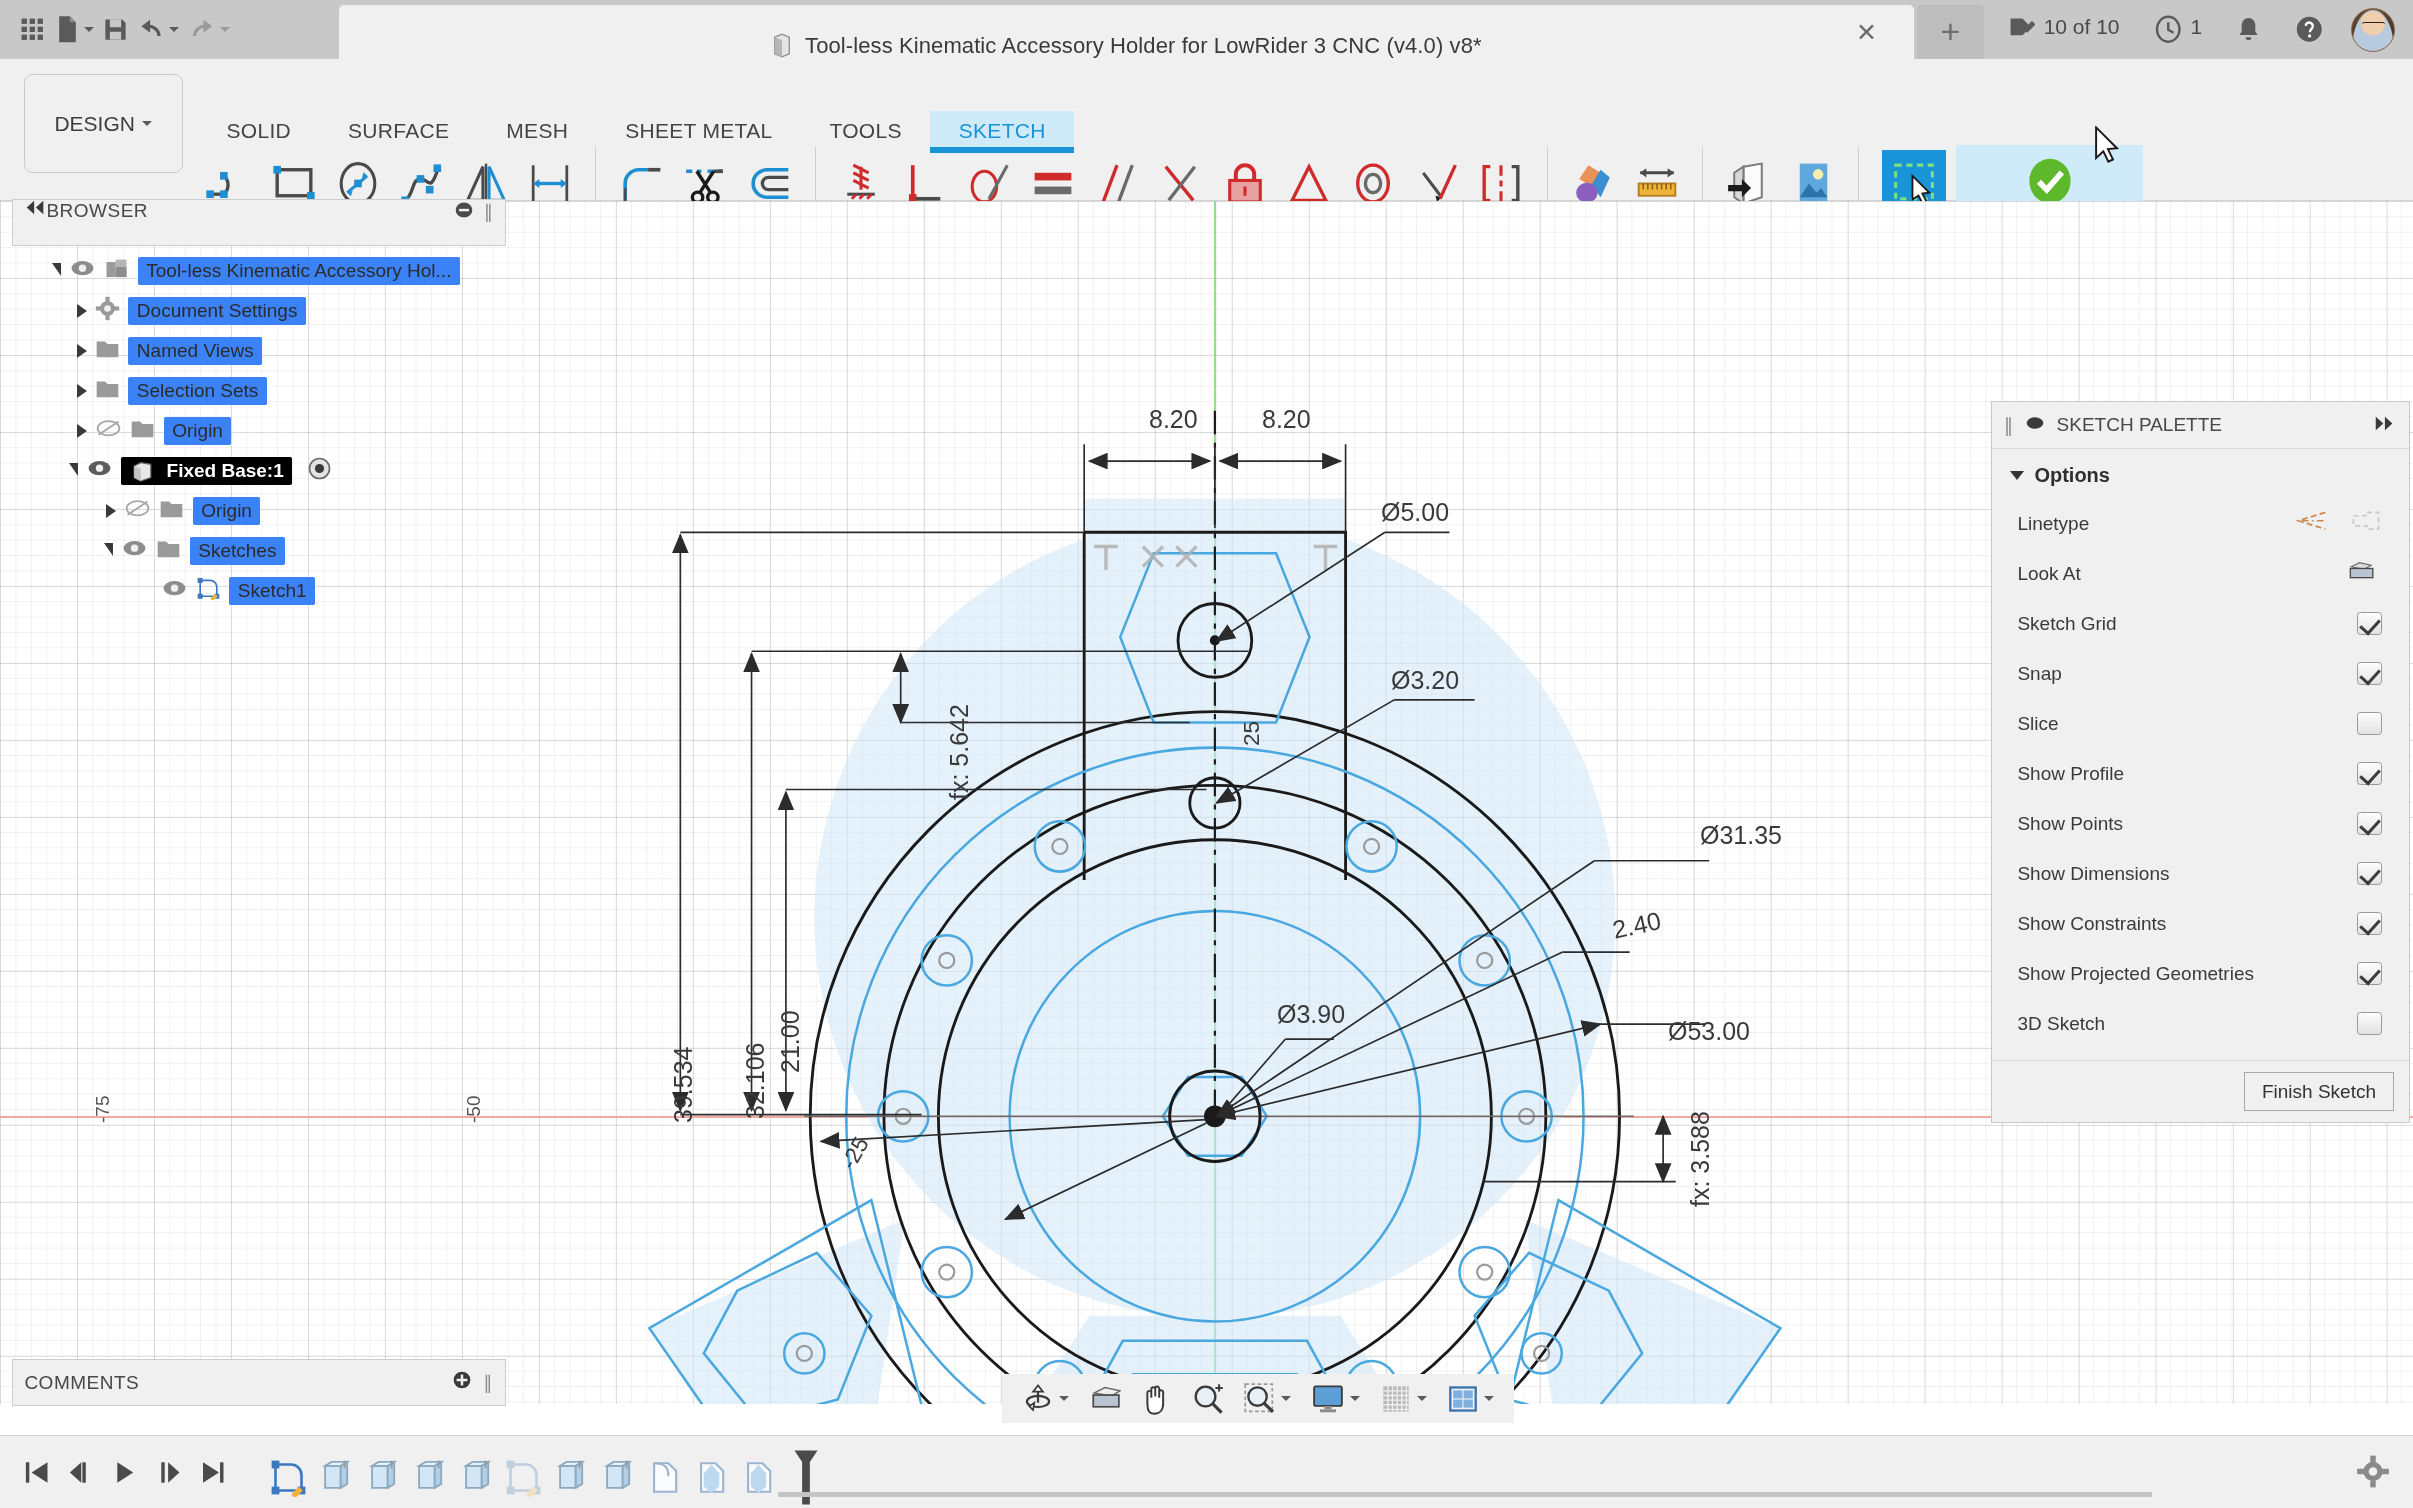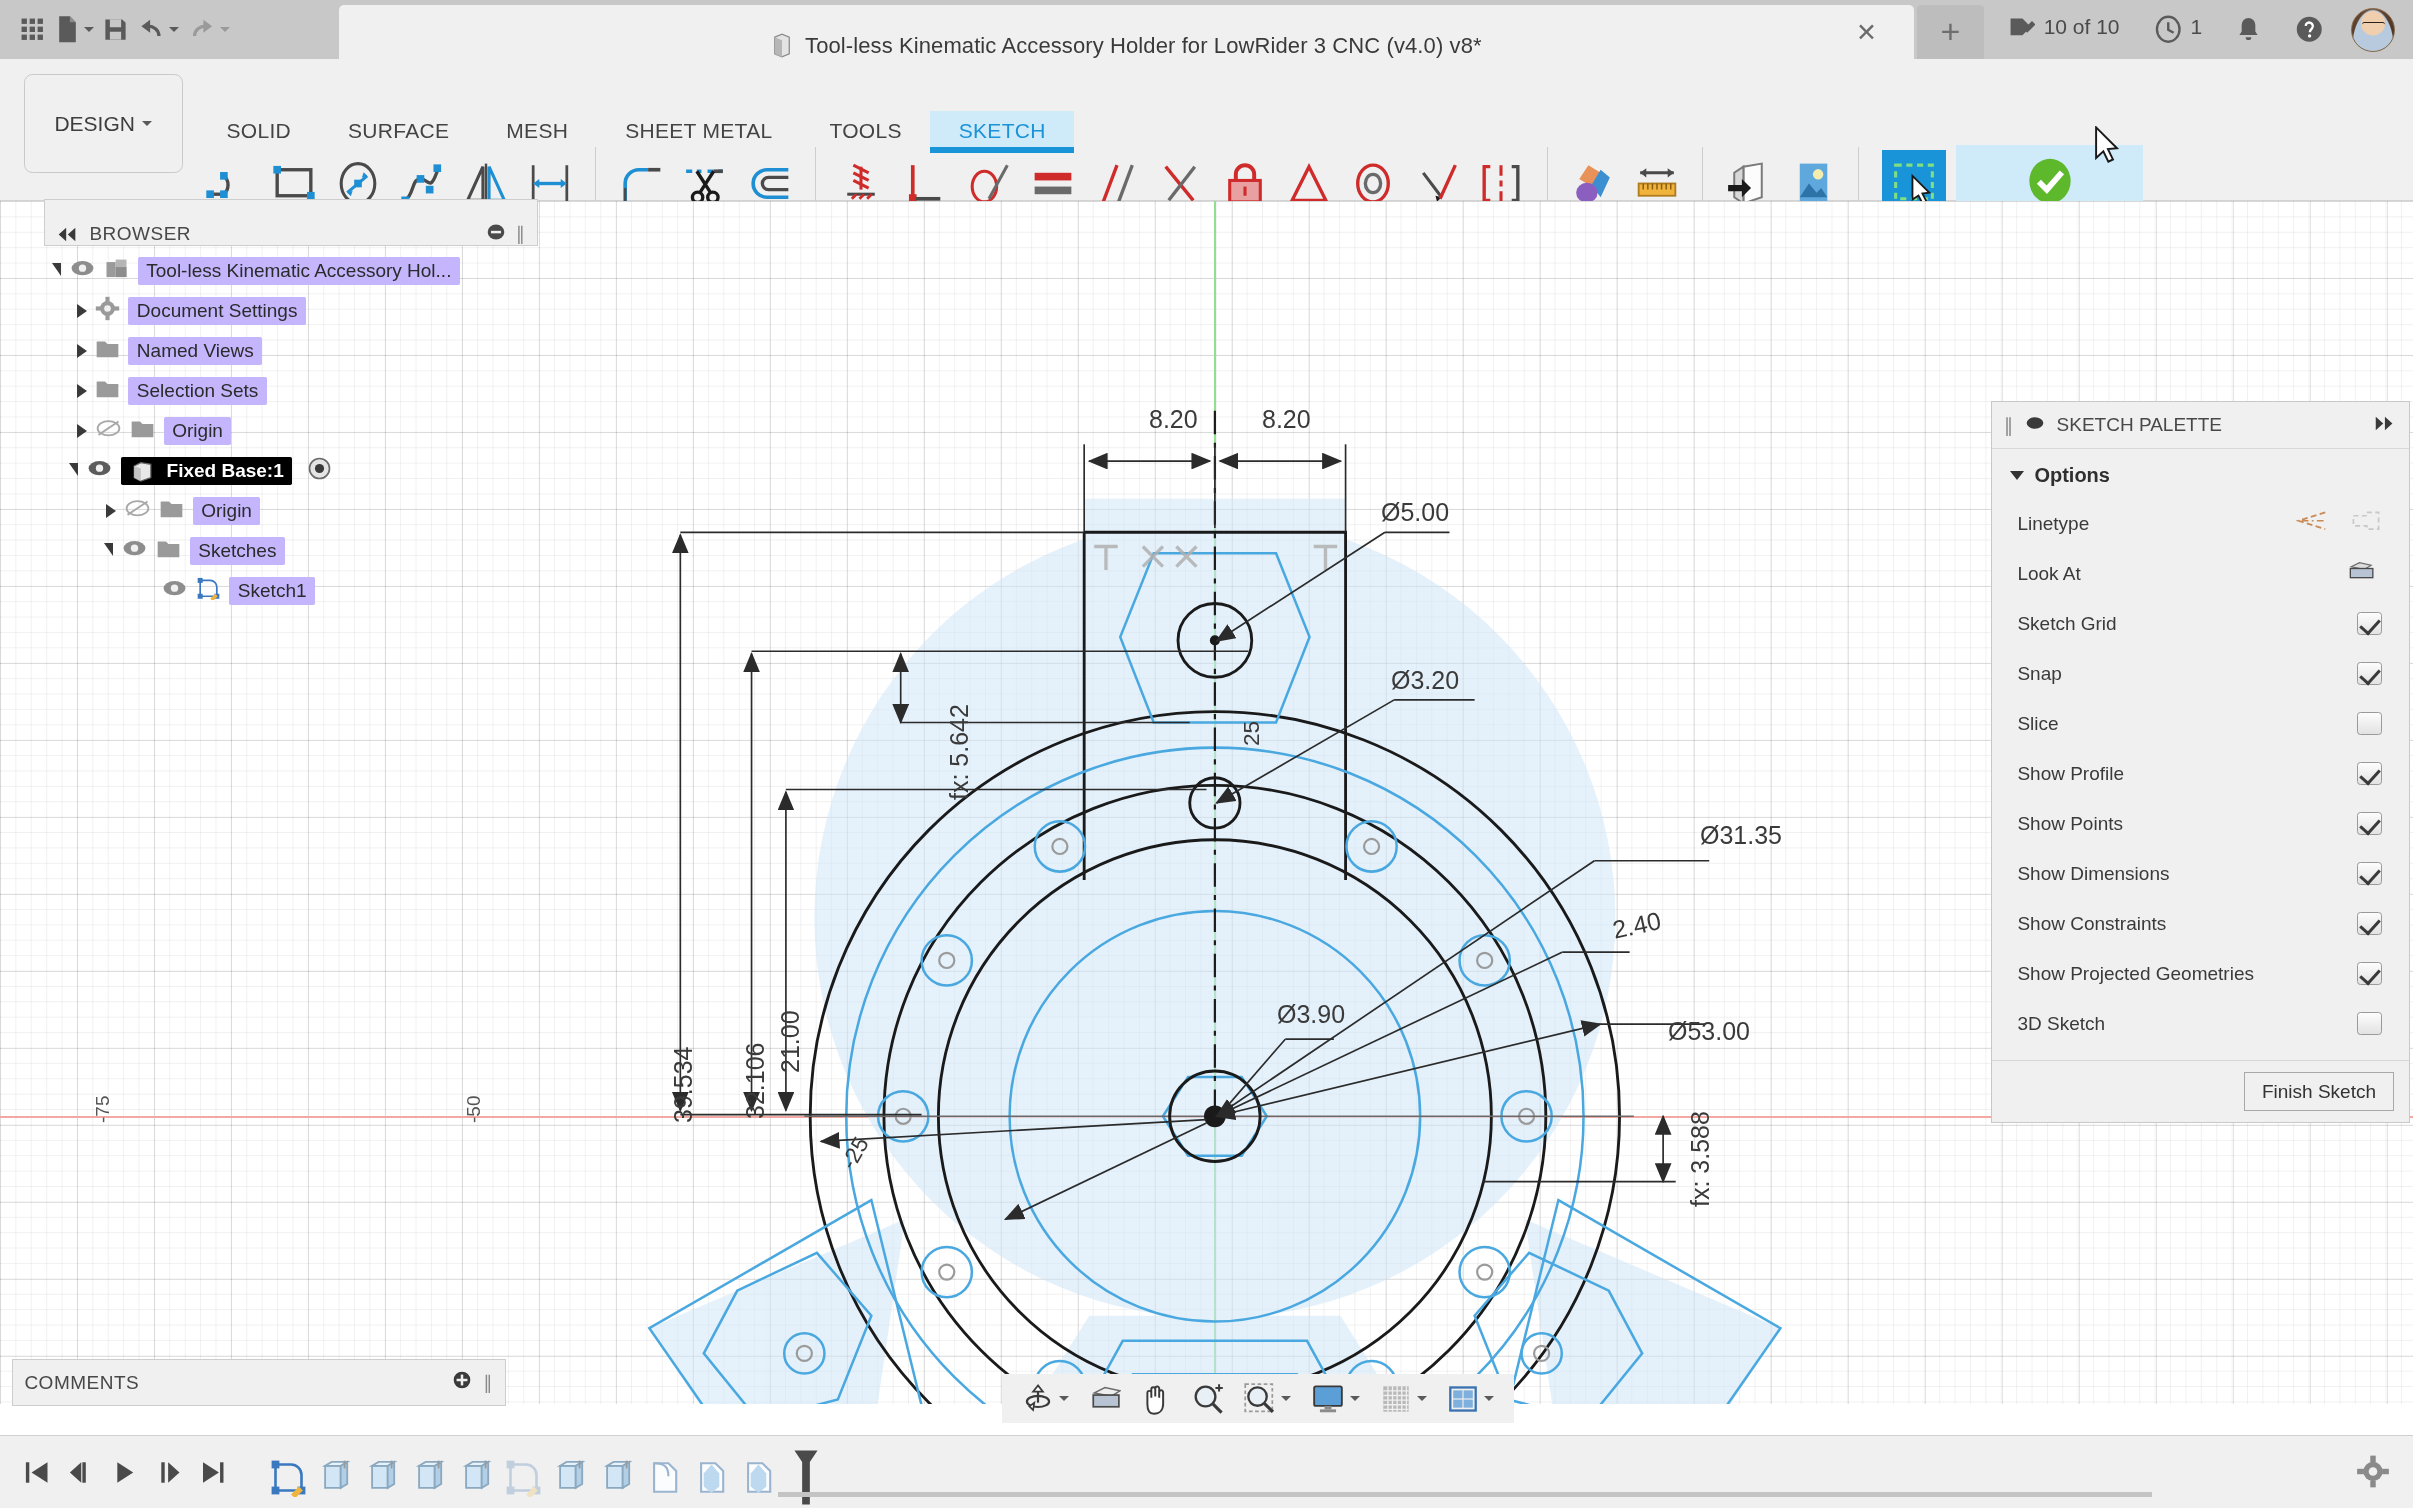--- a/index.html
+++ b/index.html
@@ -122,29 +122,29 @@
   .axis-y { position:absolute; left:1214px; top:0; width:1.7px; height:1203px; background:#8fdf8f; }
   .ruler-lbl {
     position:absolute; font-size:19px; color:#555;
     transform:rotate(-90deg); transform-origin:left top; white-space:nowrap;
   }
 
   
   .browser {
     position:absolute; left:11.7px; top:199px; width:494px; height:47px;
     background:#f0f0f0; border:0.8px solid #cdcdcd;
-    display:flex; align-items:flex-end; padding:0 11.7px; gap:11px;margin-left:32px;
+    display:flex; align-items:flex-start; padding:0 11.7px; gap:0;
   }
   .browser-title { font-size:19px;color:#484848;letter-spacing:0.5px; }
   .tree { position:absolute; left:11.7px; top:251px; width:503px; }
   .trow {
     display:flex; align-items:center; height:40px; gap:8.4px; cursor:pointer;
     font-size:19px; color:#2b2b2b; white-space:nowrap;
   }
-  .trow .lbl { background:#c4b5fd; padding:3.4px 8.4px; border-radius:1.7px; }
+  .trow .lbl { background:#3b82f6; padding:3.4px 8.4px; border-radius:1.7px; }
   .trow.sel .lbl { background:#000000; color:#fff; font-weight:bold; }
   .tri {
     width:0;height:0;border-top:7.5px solid transparent;border-bottom:7.5px solid transparent;
     border-left:10px solid #3a3a3a; cursor:pointer;
   }
   .tri.open {
     border:none; width:0;height:0;
     border-left:9.2px solid transparent; border-top:13.4px solid #3a3a3a;
     border-right:0; margin-top:-3.4px;
   }

